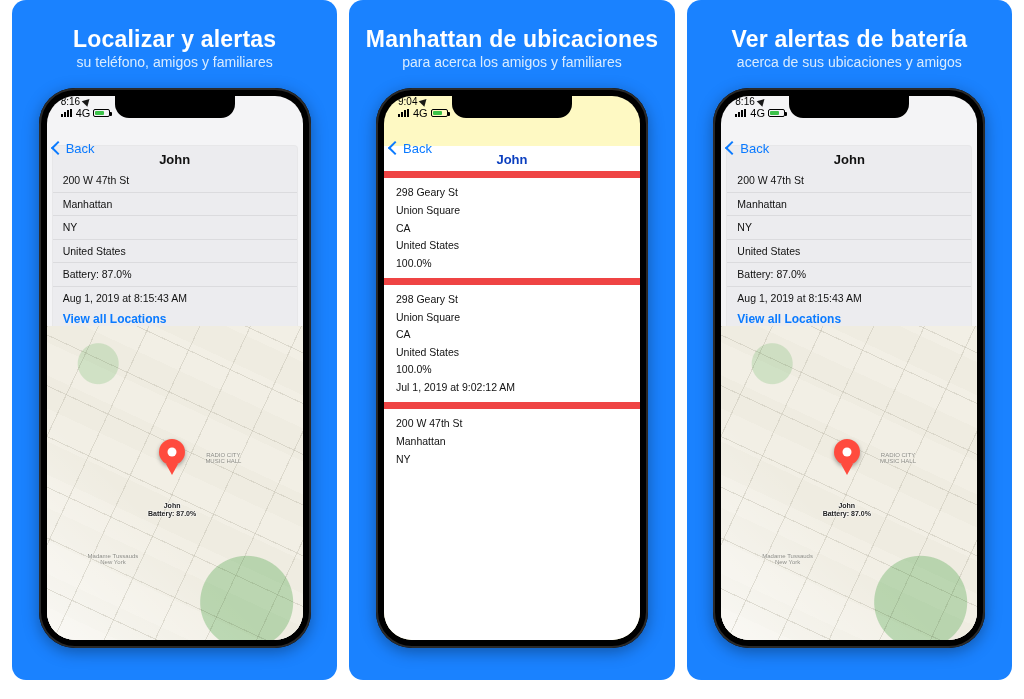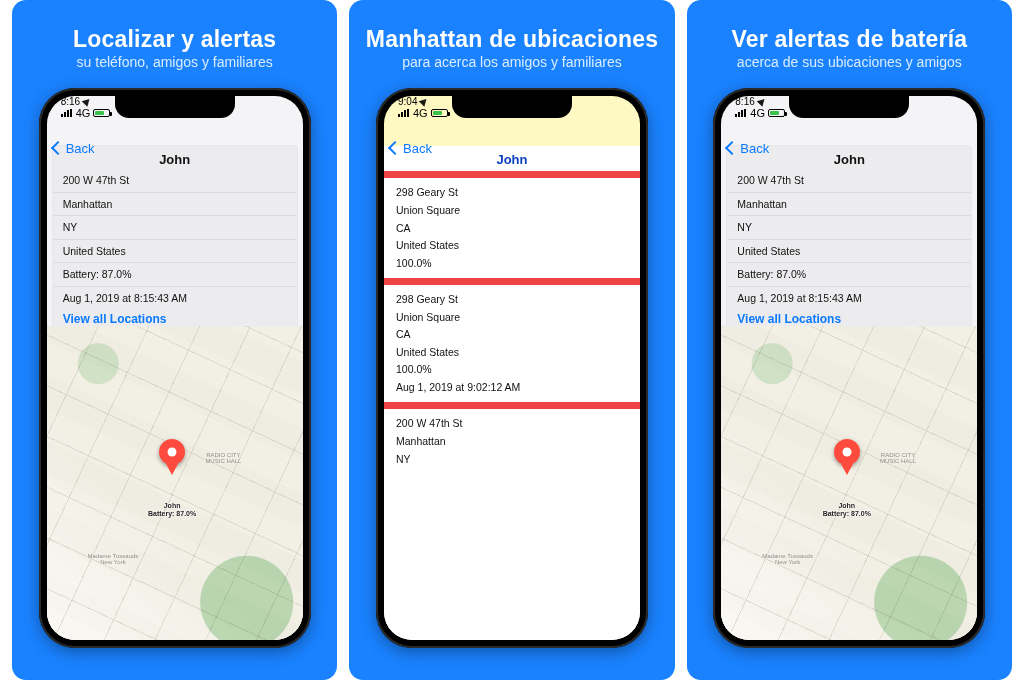--- a/index.html
+++ b/index.html
@@ -325,21 +325,21 @@
             <div class="row">United States</div>
             <div class="row">100.0%</div>
           </div>
 
           <div class="entry">
             <div class="row">298 Geary St</div>
             <div class="row">Union Square</div>
             <div class="row">CA</div>
             <div class="row">United States</div>
             <div class="row">100.0%</div>
-            <div class="row">Aug 1, 2019 at 9:02:12 AM</div>
+            <div class="row">Jul 1, 2019 at 9:02:12 AM</div>
           </div>
 
           <div class="entry">
             <div class="row">200 W 47th St</div>
             <div class="row">Manhattan</div>
             <div class="row">NY</div>
           </div>
         </div>
       </div>
     </div>

